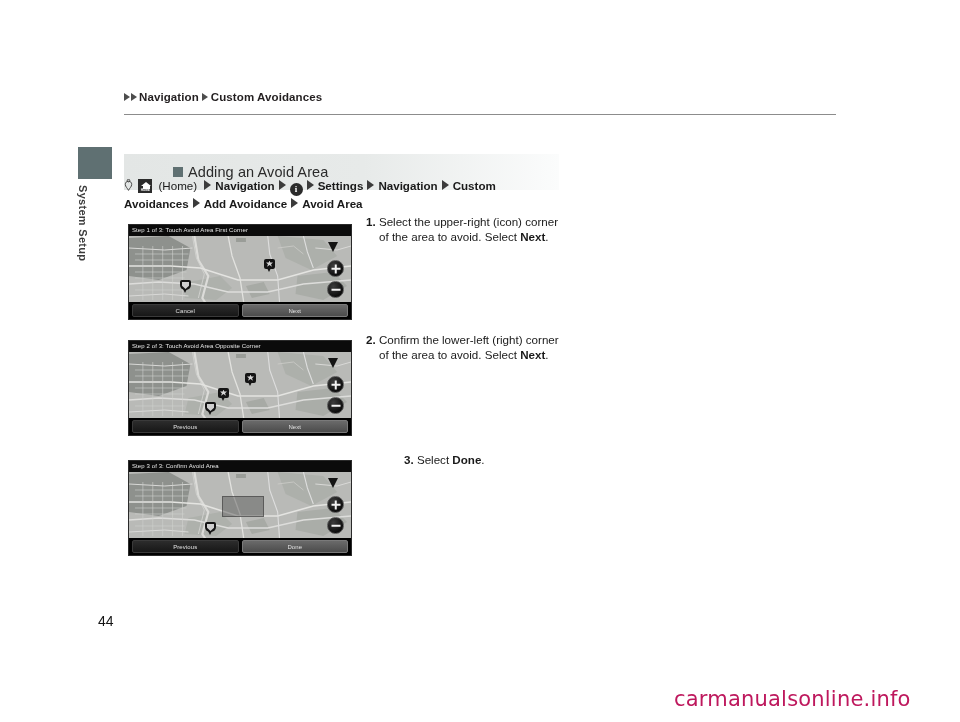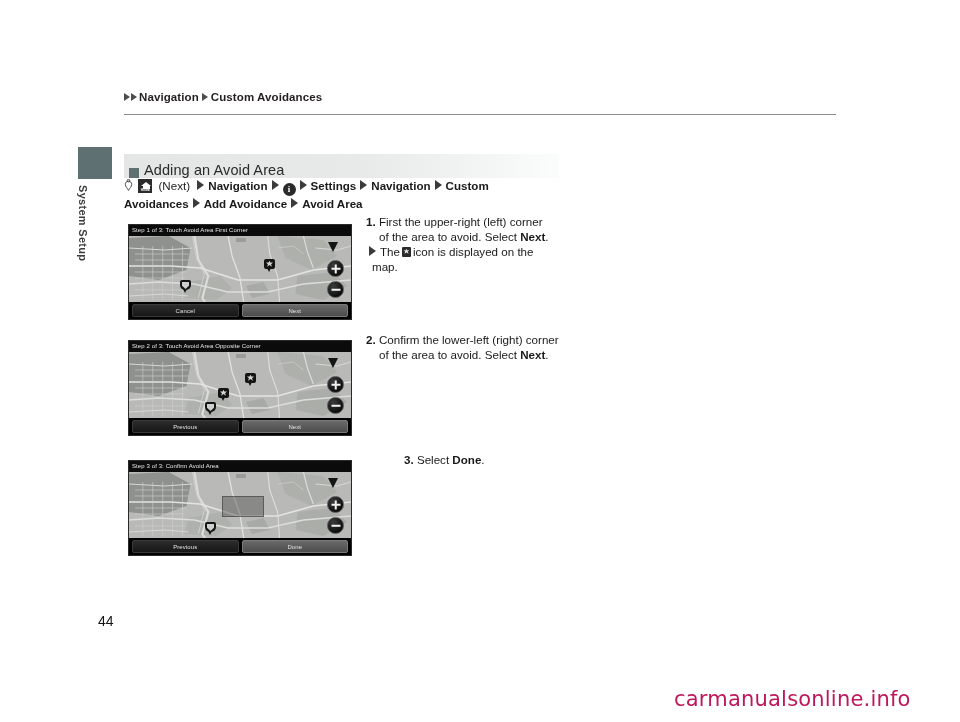--- a/index.html
+++ b/index.html
@@ -65,24 +65,25 @@
     white-space: nowrap;
     transform-origin: left top;
     transform: rotate(90deg) translate(0, -14px);
     letter-spacing: 0.3px;
   }
 
   
   .section-head {
     position: absolute;
     left: 124px; top: 154px;
-    width: 435px; height: 24px;
+    width: 435px; height: 36px;
     background: linear-gradient(to right, #e3e6e5 0%, #e7eae9 55%, #fbfcfc 100%);
     display: flex;
-    align-items: flex-end;
+    align-items: center;
+    padding-left: 44px;
   }
   .sq-bullet {
     width: 10px; height: 10px;
     background: #5f7072;
     margin-left: 5px; margin-right: 5px;
     flex: 0 0 auto;
   }
   .section-head-title {
     font-size: 14.5px;
     color: #2b2b2b;
@@ -375,21 +376,21 @@
   <span class="hook">
     <svg viewBox="0 0 9 13" width="9" height="13">
         <path d="M4.5 2.2 C2.4 2.2 1.3 3.6 1.3 5.4 C1.3 7.8 3.4 9 4.5 11.4 C5.6 9 7.7 7.8 7.7 5.4 C7.7 3.6 6.6 2.2 4.5 2.2 Z" fill="none" stroke="#3b3b3b" stroke-width="0.9"></path>
         <circle cx="4.5" cy="1.6" r="1.3" fill="none" stroke="#3b3b3b" stroke-width="0.9"></circle>
       </svg>
   </span>
   <span class="home-icon">
     <span class="roof"></span><span class="body"></span>
     <span class="word">HOME</span>
   </span>
-  <span>(Next)</span>
+  <span>(Home)</span>
   <span class="p-tri"></span><span class="p-bold">Navigation</span><span class="p-tri"></span><span class="info-icon">i</span><span class="p-tri"></span><span class="p-bold">Settings</span><span class="p-tri"></span><span class="p-bold">Navigation</span><span class="p-tri"></span><span class="p-bold">Custom Avoidances</span><span class="p-tri"></span><span class="p-bold">Add Avoidance</span><span class="p-tri"></span><span class="p-bold">Avoid Area</span>
 </div>
 
 <div class="shot" id="shot1">
   <div class="shot-title">Step 1 of 3: Touch Avoid Area First Corner</div>
   <div class="map">
     <svg viewBox="0 0 224 68" preserveAspectRatio="none">
       <rect x="0" y="0" width="224" height="68" fill="#b9bab7"></rect>
       <path d="M0 2 L40 0 L62 12 L58 34 L30 44 L0 40 Z" fill="#8e918d"></path>
       <path d="M150 0 L196 4 L210 20 L184 34 L158 22 Z" fill="#adb0ab"></path>
@@ -538,27 +539,23 @@
     </div>
   </div>
   <div class="shot-btnbar">
     <div class="shot-btn btn-dark">Previous</div>
     <div class="shot-btn btn-light">Done</div>
   </div>
 </div>
 
 <div class="instr" id="instr1">
   <span class="num">1.</span>
-  <span>First the upper-right (left) corner</span>
+  <span>Select the upper-right (icon) corner</span>
   <span class="indent">
     <span>of the area to avoid. Select </span><span class="bold">Next</span><span>.</span>
-  </span>
-  <span class="sub">
-    <span class="sub-tri"></span><span>The</span><span class="inline-pin"></span><span>icon is displayed on the</span>
-    <span class="indent" style="padding-left:3px; display:block;">map.</span>
   </span>
 </div>
 
 <div class="instr" id="instr2">
   <span class="num">2.</span>
   <span>Confirm the lower-left (right) corner</span>
   <span class="indent">
     <span>of the area to avoid. Select </span><span class="bold">Next</span><span>.</span>
   </span>
 </div>

